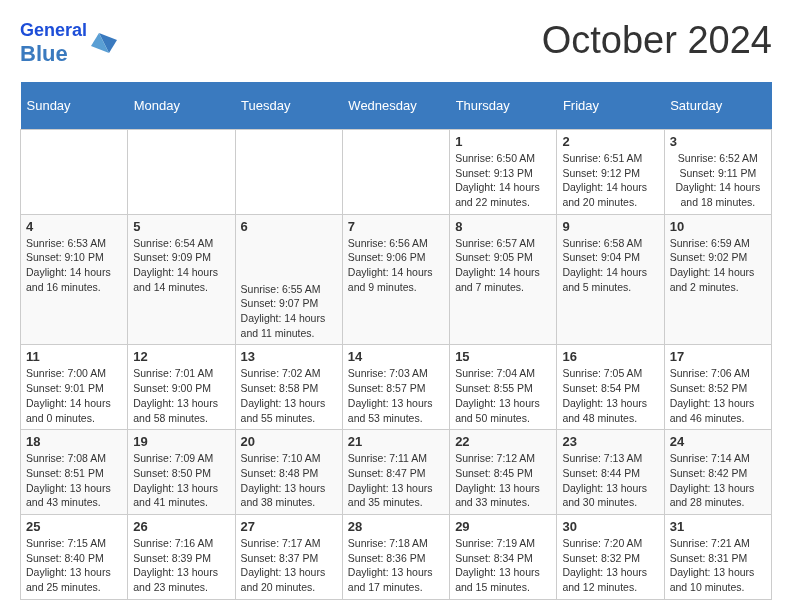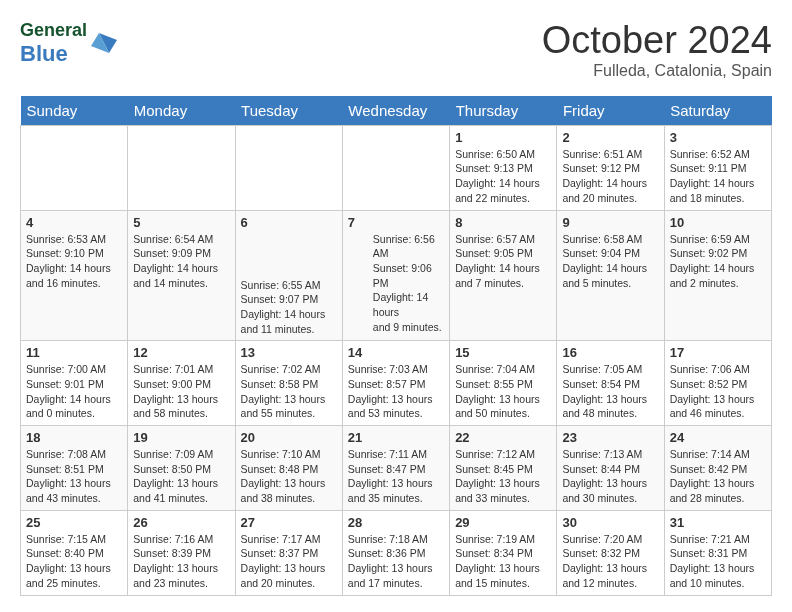--- a/index.html
+++ b/index.html
@@ -35,23 +35,23 @@
       color: #555;
     }
     table {
       width: 100%;
       border-collapse: collapse;
       font-size: 11px;
     }
     thead tr th {
       background-color: #3a7abf;
       color: #fff;
-      padding: 6px 6px;
+      padding: 16px 6px;
       text-align: left;
-      font-size: 15px;
+      font-size: 13px;
       font-weight: normal;
     }
     tbody tr td {
       border: 1px solid #ccc;
       vertical-align: top;
       padding: 4px 5px;
       width: 14.28%;
       min-height: 80px;
       background: #fff;
     }
@@ -75,34 +75,33 @@
   </style>
 </head>
 <body>
 
 <div class="header">
   <div class="logo">
     <div>
       <div style="display:flex;align-items:center;gap:2px;">
         <div>
           <div style="font-size:18px;font-weight:bold;color:#333;line-height:1.15;">
-            <span style="color:#14532d;">General</span>
+            <span style="color:#1d4ed8;">General</span>
           </div>
           <div style="font-size:22px;font-weight:bold;color:#3a7abf;line-height:1.15;">Blue</div>
         </div>
         <svg width="30" height="30" viewBox="0 0 30 30">
           <polygon points="10,5 28,12 20,25 10,5" fill="#3a7abf"></polygon>
           <polygon points="10,5 20,25 2,18 10,5" fill="#5a9fd4"></polygon>
         </svg>
       </div>
     </div>
   </div>
   <div class="title-block">
     <div class="main-title">October 2024</div>
-    <div class="subtitle">Fulleda, Catalonia, Spain</div>
   </div>
 </div>
 
 <table>
   <thead>
     <tr>
     <th>Sunday</th>
         <th>Monday</th>
         <th>Tuesday</th>
         <th>Wednesday</th>
@@ -126,21 +125,21 @@
         </td>
         <td>
           <div class="day-number">2</div>
           <div class="day-info" style="white-space: pre-line;">Sunrise: 6:51 AM
 Sunset: 9:12 PM
 Daylight: 14 hours
 and 20 minutes.</div>
         </td>
         <td>
           <div class="day-number">3</div>
-          <div class="day-info" style="white-space: pre-line;">Sunrise: 6:52 AM
+          <div class="day-info" style="white-space: pre-line; text-align: center;">Sunrise: 6:52 AM
 Sunset: 9:11 PM
 Daylight: 14 hours
 and 18 minutes.</div>
         </td>
       </tr>
       <tr>
         <td>
           <div class="day-number">4</div>
           <div class="day-info" style="white-space: pre-line;">Sunrise: 6:53 AM
 Sunset: 9:10 PM
@@ -156,21 +155,21 @@
         </td>
         <td>
           <div class="day-number">6</div>
           <div class="day-info" style="white-space: pre-line; margin-top: 48px;">Sunrise: 6:55 AM
 Sunset: 9:07 PM
 Daylight: 14 hours
 and 11 minutes.</div>
         </td>
         <td>
           <div class="day-number">7</div>
-          <div class="day-info" style="white-space: pre-line; margin-left: 25px;">Sunrise: 6:56 AM
+          <div class="day-info" style="white-space: pre-line;">Sunrise: 6:56 AM
 Sunset: 9:06 PM
 Daylight: 14 hours
 and 9 minutes.</div>
         </td>
         <td>
           <div class="day-number">8</div>
           <div class="day-info" style="white-space: pre-line;">Sunrise: 6:57 AM
 Sunset: 9:05 PM
 Daylight: 14 hours
 and 7 minutes.</div>

